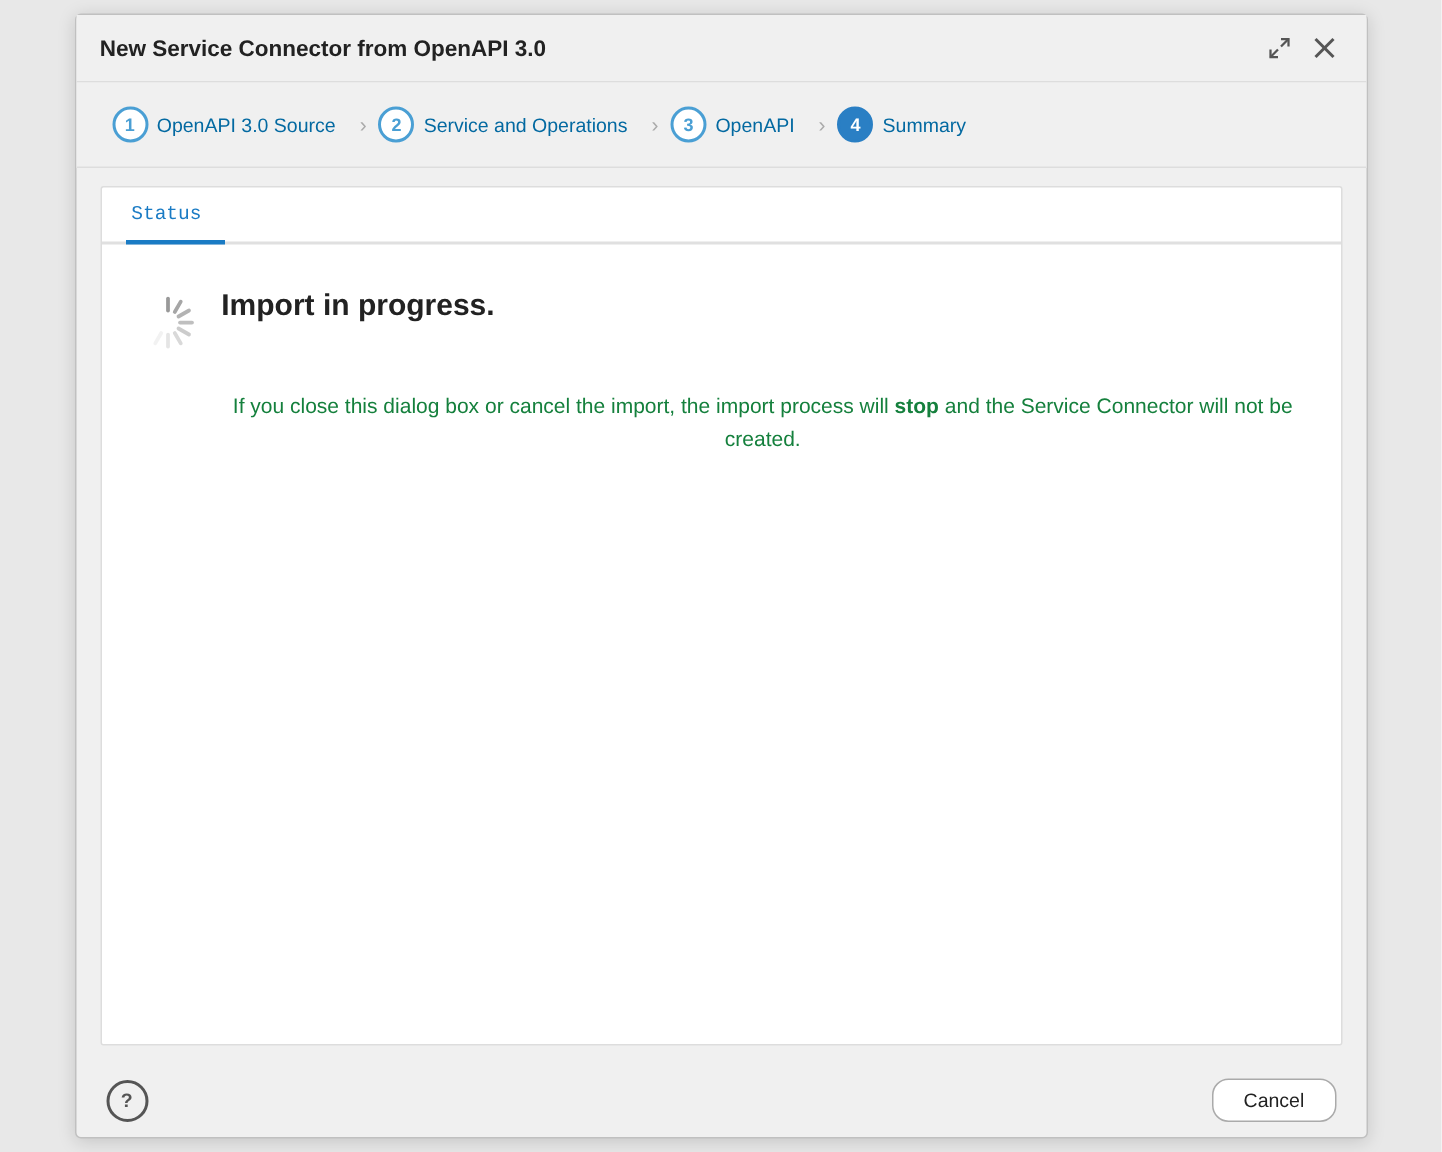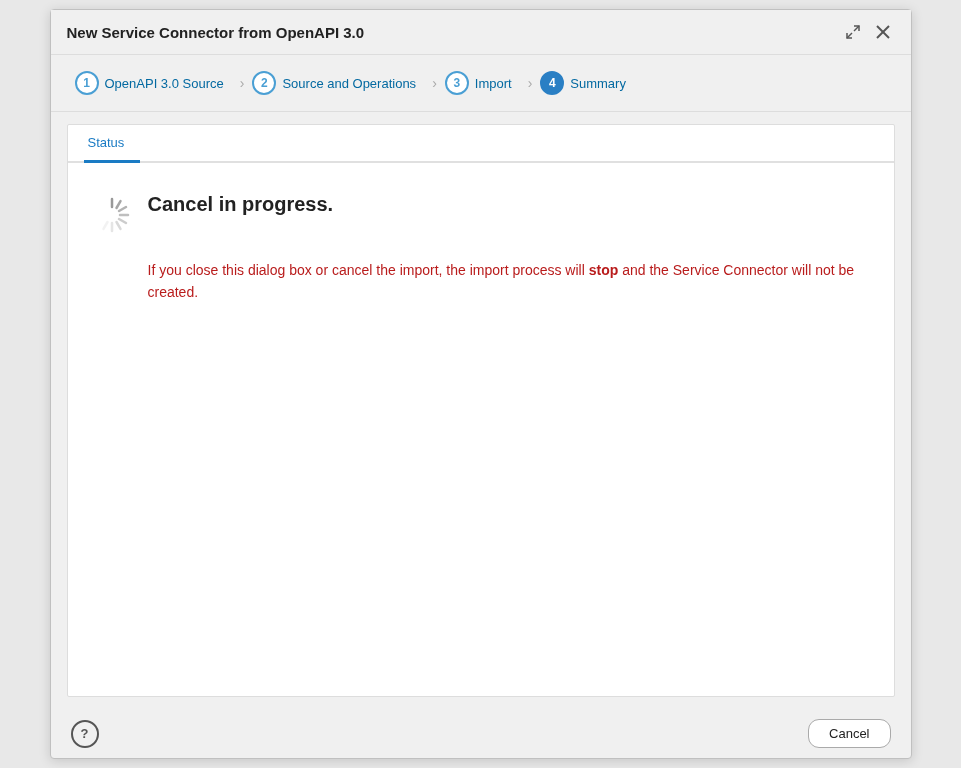--- a/index.html
+++ b/index.html
@@ -106,20 +106,21 @@
       border-radius: 2px;
       display: flex;
       flex-direction: column;
       overflow: hidden;
     }
     .tabs {
       display: flex;
       border-bottom: 2px solid #e0e0e0;
       padding: 0 16px;
       flex-shrink: 0;
+      font-family: Liberation Mono, monospace;
     }
     .tab {
       padding: 10px 16px 10px 4px;
       font-size: 13px;
       cursor: pointer;
       color: #333;
       border-bottom: 3px solid transparent;
       margin-bottom: -2px;
       margin-right: 8px;
     }
@@ -152,24 +153,25 @@
       from { transform: rotate(0deg); }
       to { transform: rotate(360deg); }
     }
     .import-title {
       font-size: 20px;
       font-weight: 700;
       color: #222;
     }
     .import-body {
       font-size: 14px;
-      color: #b91c1c;
+      color: #15803d;
       line-height: 1.6;
       margin-top: 16px;
       margin-left: 56px;
+      text-align: center;
     }
     .import-body strong {
       font-weight: 700;
     }
     .dialog-footer {
       display: flex;
       align-items: center;
       justify-content: space-between;
       padding: 10px 20px;
       flex-shrink: 0;
@@ -227,28 +229,28 @@
       <div class="step-circle">
         <span>1</span>
       </div>
       <span class="step-label">OpenAPI 3.0 Source</span>
     </div>
     <span class="step-divider">›</span>
     <div class="step">
       <div class="step-circle">
         <span>2</span>
       </div>
-      <span class="step-label">Source and Operations</span>
+      <span class="step-label">Service and Operations</span>
     </div>
     <span class="step-divider">›</span>
     <div class="step">
       <div class="step-circle">
         <span>3</span>
       </div>
-      <span class="step-label">Import</span>
+      <span class="step-label">OpenAPI</span>
     </div>
     <span class="step-divider">›</span>
     <div class="step">
       <div class="step-circle active">
         <span>4</span>
       </div>
       <span class="step-label">Summary</span>
     </div>
   </div>
 
@@ -263,21 +265,21 @@
             <line x1="20" y1="4" x2="20" y2="12" stroke="#999" stroke-width="2.5" stroke-linecap="round" opacity="1"></line>
             <line x1="28.5" y1="6.1" x2="24.5" y2="13" stroke="#999" stroke-width="2.5" stroke-linecap="round" opacity="0.875"></line>
             <line x1="34" y1="12" x2="27" y2="16" stroke="#999" stroke-width="2.5" stroke-linecap="round" opacity="0.75"></line>
             <line x1="36" y1="20" x2="28" y2="20" stroke="#999" stroke-width="2.5" stroke-linecap="round" opacity="0.625"></line>
             <line x1="34" y1="28" x2="27" y2="24" stroke="#999" stroke-width="2.5" stroke-linecap="round" opacity="0.5"></line>
             <line x1="28.5" y1="33.9" x2="24.5" y2="27" stroke="#999" stroke-width="2.5" stroke-linecap="round" opacity="0.375"></line>
             <line x1="20" y1="36" x2="20" y2="28" stroke="#999" stroke-width="2.5" stroke-linecap="round" opacity="0.25"></line>
             <line x1="11.5" y1="33.9" x2="15.5" y2="27" stroke="#999" stroke-width="2.5" stroke-linecap="round" opacity="0.125"></line>
           </svg>
         </div>
-        <span class="import-title">Cancel in progress.</span>
+        <span class="import-title">Import in progress.</span>
       </div>
       <div class="import-body">
         <span>If you close this dialog box or cancel the import, the import process will </span><strong>stop</strong><span> and the Service Connector will not be created.</span>
       </div>
     </div>
   </div>
 
   <div class="dialog-footer">
     <button class="help-btn">?</button>
     <button class="cancel-btn">Cancel</button>

